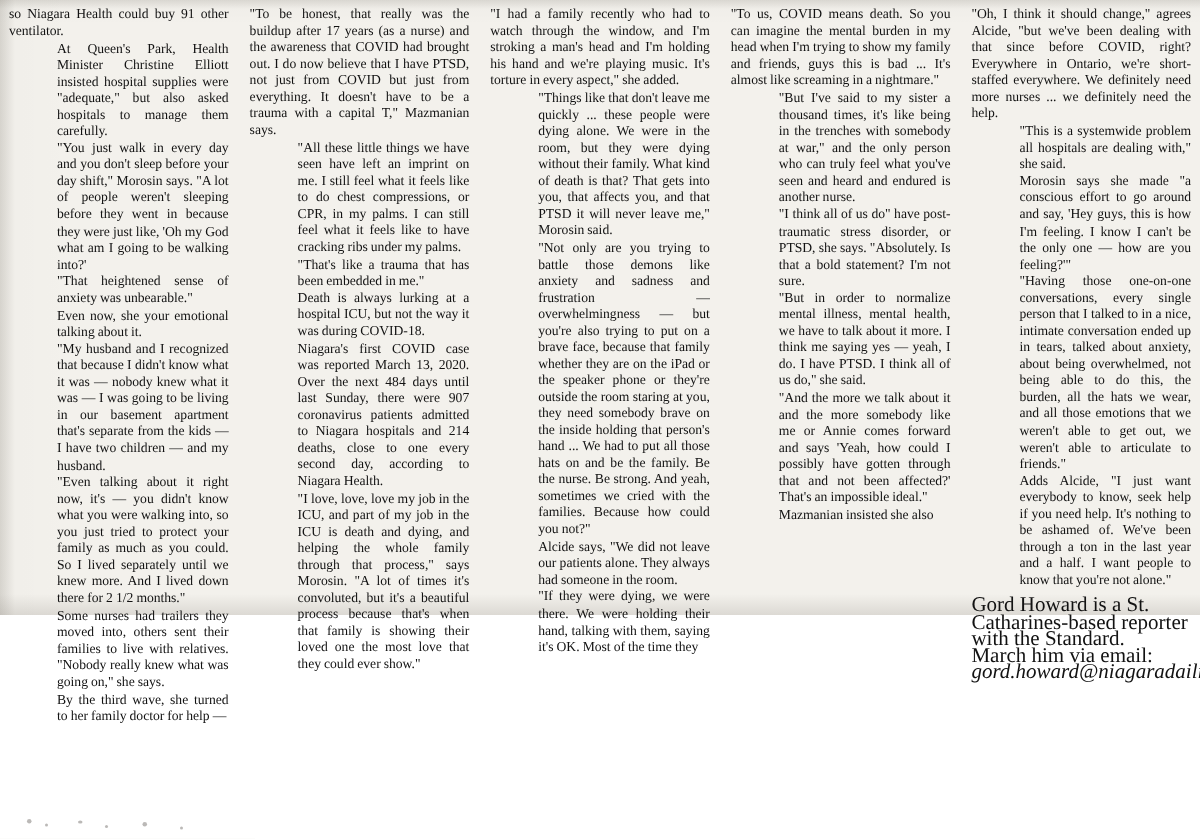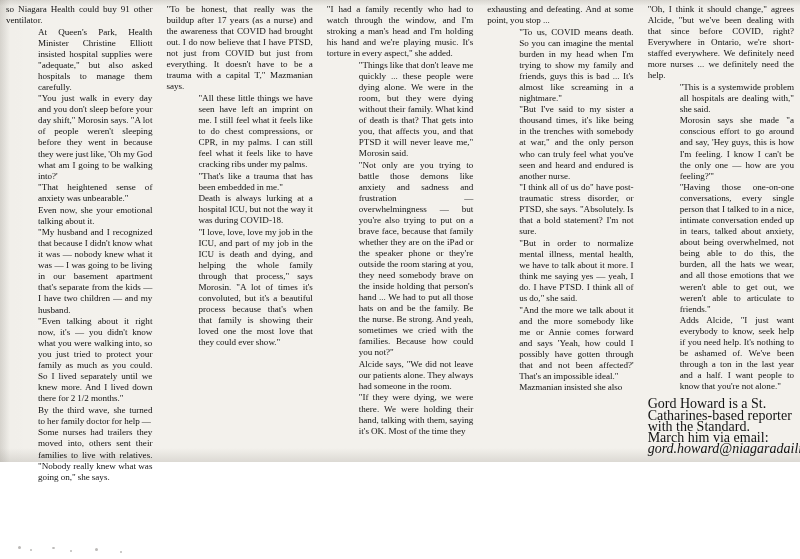--- a/index.html
+++ b/index.html
@@ -9,21 +9,21 @@
   }
   body {
     width: 800px;
     height: 559px;
     overflow: hidden;
     font-family: "Liberation Serif", serif;
   }
   .page {
     position: relative;
     width: 800px;
-    height: 462px;
+    height: 410px;
     background: #f3f1ec;
     background-image:
       linear-gradient(90deg, rgba(0,0,0,0.012) 0%, rgba(0,0,0,0) 6%),
       linear-gradient(180deg, rgba(0,0,0,0.02) 0%, rgba(0,0,0,0) 4%);
   }
   .scan {
     position: absolute;
     inset: 0;
     padding: 4px 6px 0 6px;
     box-sizing: border-box;
@@ -117,42 +117,42 @@
     <div class="columns">
 
       <div class="col">
         <p class="top-cut">so Niagara Health could buy 91 other ventilator.</p>
         <p>At Queen's Park, Health Minister Christine Elliott insisted hospital supplies were "adequate," but also asked hospitals to manage them carefully.</p>
         <p>"You just walk in every day and you don't sleep before your day shift," Morosin says. "A lot of people weren't sleeping before they went in because they were just like, 'Oh my God what am I going to be walking into?'</p>
         <p>"That heightened sense of anxiety was unbearable."</p>
         <p>Even now, she your emotional talking about it.</p>
         <p>"My husband and I recognized that because I didn't know what it was — nobody knew what it was — I was going to be living in our basement apartment that's separate from the kids — I have two children — and my husband.</p>
         <p>"Even talking about it right now, it's — you didn't know what you were walking into, so you just tried to protect your family as much as you could. So I lived separately until we knew more. And I lived down there for 2 1/2 months."</p>
+        <p>Some nurses had trailers they moved into, others sent their families to live with relatives. "Nobody really knew what was going on," she says.</p>
         <p>By the third wave, she turned to her family doctor for help —</p>
-        <p>Some nurses had trailers they moved into, others sent their families to live with relatives. "Nobody really knew what was going on," she says.</p>
       </div>
 
       <div class="col">
         <p class="top-cut">"To be honest, that really was the buildup after 17 years (as a nurse) and the awareness that COVID had brought out. I do now believe that I have PTSD, not just from COVID but just from everything. It doesn't have to be a trauma with a capital T," Mazmanian says.</p>
         <p>"All these little things we have seen have left an imprint on me. I still feel what it feels like to do chest compressions, or CPR, in my palms. I can still feel what it feels like to have cracking ribs under my palms.</p>
         <p>"That's like a trauma that has been embedded in me."</p>
         <p>Death is always lurking at a hospital ICU, but not the way it was during COVID-18.</p>
+        <p>Niagara's first COVID case was reported March 13, 2020. Over the next 484 days until last Sunday, there were 907 coronavirus patients admitted to Niagara hospitals and 214 deaths, close to one every second day, according to Niagara Health.</p>
         <p>"I love, love, love my job in the ICU, and part of my job in the ICU is death and dying, and helping the whole family through that process," says Morosin. "A lot of times it's convoluted, but it's a beautiful process because that's when that family is showing their loved one the most love that they could ever show."</p>
       </div>
 
       <div class="col">
         <p class="top-cut">"I had a family recently who had to watch through the window, and I'm stroking a man's head and I'm holding his hand and we're playing music. It's torture in every aspect," she added.</p>
         <p>"Things like that don't leave me quickly ... these people were dying alone. We were in the room, but they were dying without their family. What kind of death is that? That gets into you, that affects you, and that PTSD it will never leave me," Morosin said.</p>
         <p>"Not only are you trying to battle those demons like anxiety and sadness and frustration — overwhelmingness — but you're also trying to put on a brave face, because that family whether they are on the iPad or the speaker phone or they're outside the room staring at you, they need somebody brave on the inside holding that person's hand ... We had to put all those hats on and be the family. Be the nurse. Be strong. And yeah, sometimes we cried with the families. Because how could you not?"</p>
         <p>Alcide says, "We did not leave our patients alone. They always had someone in the room.</p>
         <p>"If they were dying, we were there. We were holding their hand, talking with them, saying it's OK. Most of the time they</p>
       </div>
 
       <div class="col">
-        <p class="top-cut">exhausting and defeating. And at some point, you stop ...</p>
         <p>"To us, COVID means death. So you can imagine the mental burden in my head when I'm trying to show my family and friends, guys this is bad ... It's almost like screaming in a nightmare."</p>
         <p>"But I've said to my sister a thousand times, it's like being in the trenches with somebody at war," and the only person who can truly feel what you've seen and heard and endured is another nurse.</p>
         <p>"I think all of us do" have post-traumatic stress disorder, or PTSD, she says. "Absolutely. Is that a bold statement? I'm not sure.</p>
         <p>"But in order to normalize mental illness, mental health, we have to talk about it more. I think me saying yes — yeah, I do. I have PTSD. I think all of us do," she said.</p>
         <p>"And the more we talk about it and the more somebody like me or Annie comes forward and says 'Yeah, how could I possibly have gotten through that and not been affected?' That's an impossible ideal."</p>
         <p>Mazmanian insisted she also</p>
       </div>
 
       <div class="col">
         <p class="top-cut">"Oh, I think it should change," agrees Alcide, "but we've been dealing with that since before COVID, right? Everywhere in Ontario, we're short-staffed everywhere. We definitely need more nurses ... we definitely need the help.</p>

